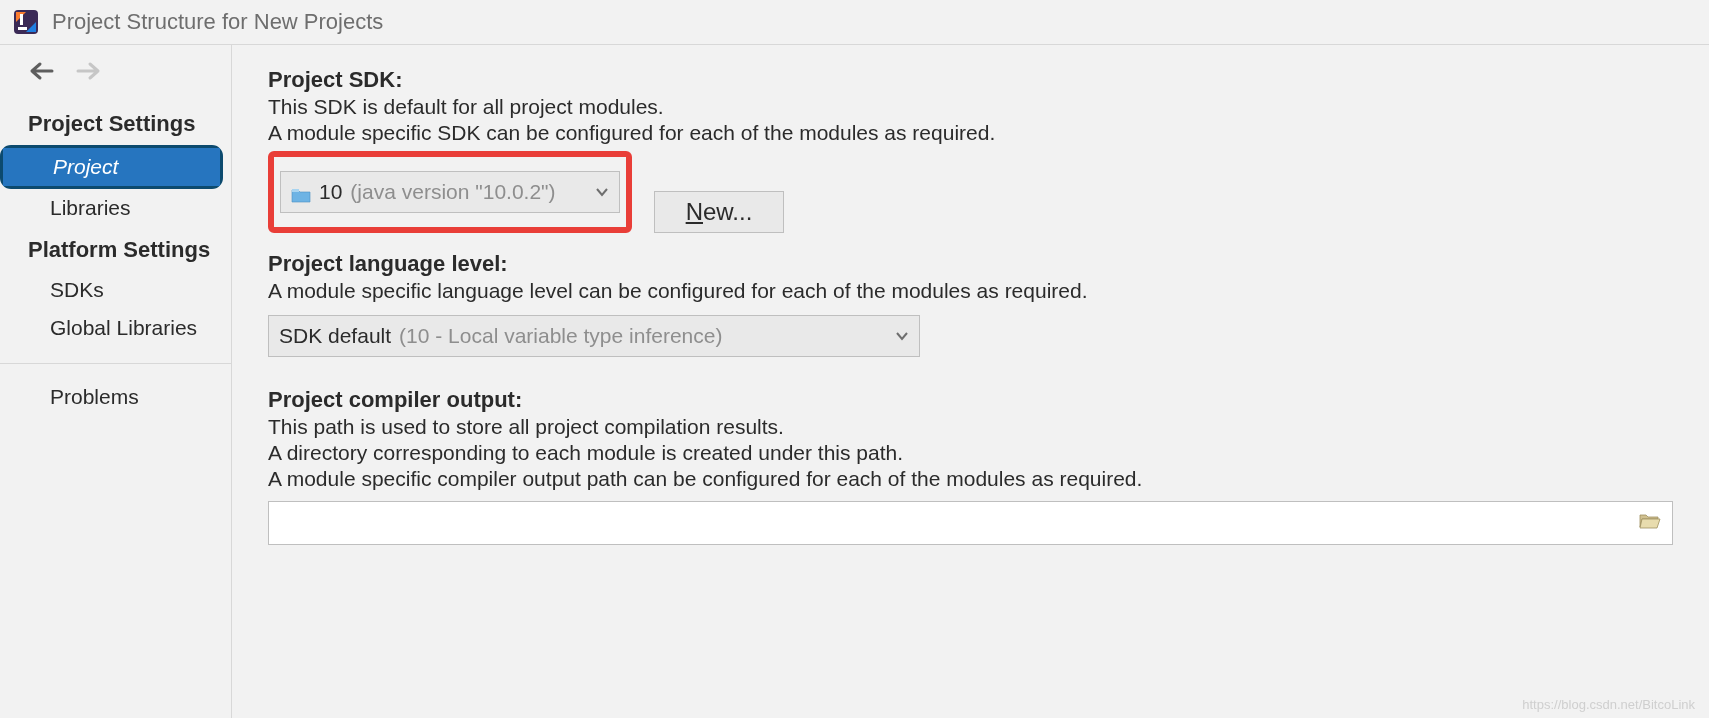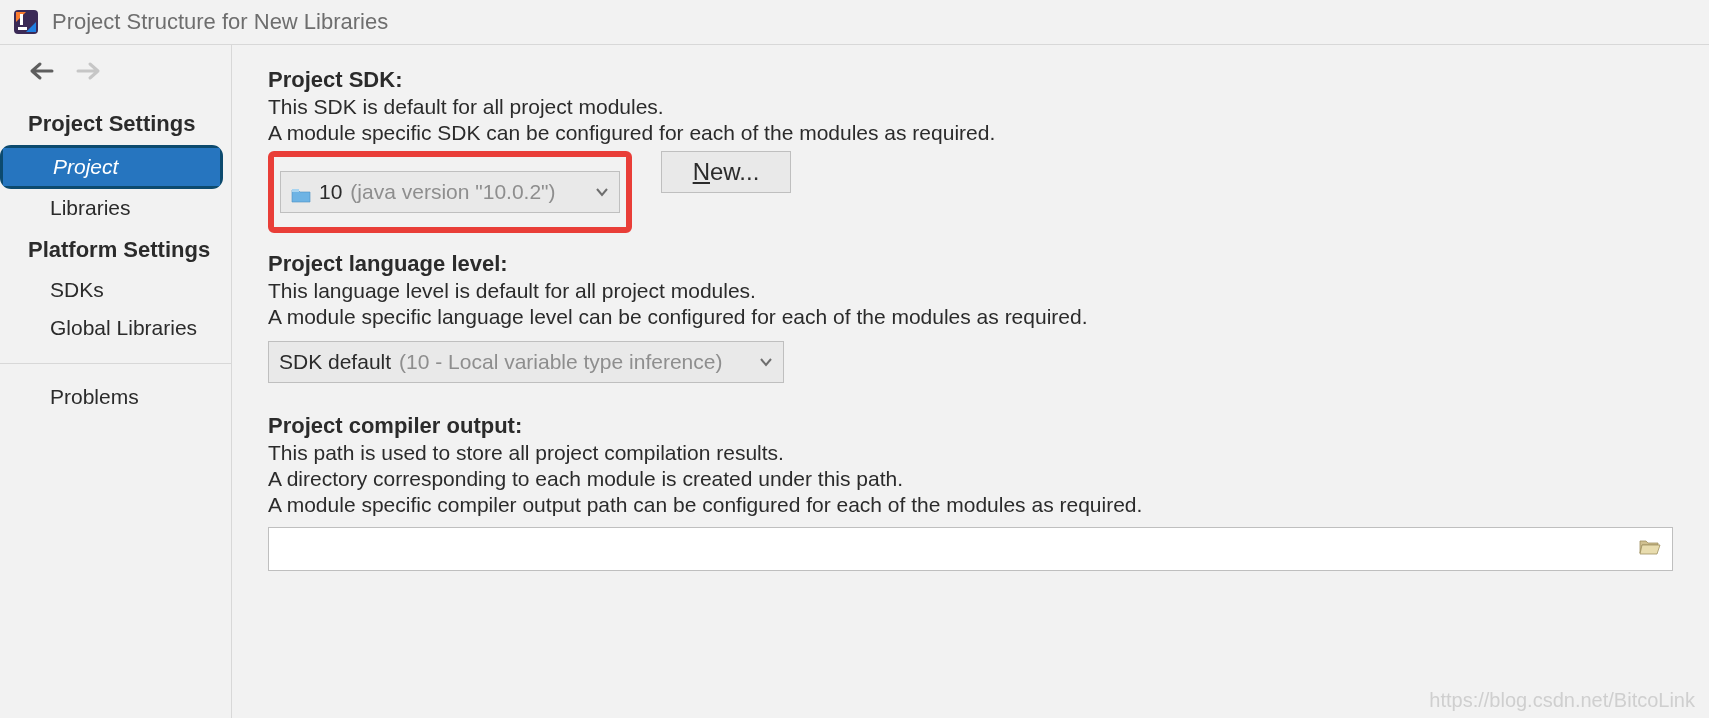--- a/index.html
+++ b/index.html
@@ -15,53 +15,53 @@
     .arrow-dim { color: #c6c6c6; }
     .section-header { font-weight: 700; font-size: 22px; color: #2b2b2b; padding: 10px 18px 8px 28px; }
     .nav-item { font-size: 21px; color: #2b2b2b; padding: 7px 18px 7px 50px; cursor: default; }
     .nav-item.selected { background: #2675bf; color: #ffffff; }
     .highlight-red { border: 3px solid #0c4a6e; border-radius: 11px; font-style: italic; }
     .nav-item-wrap { margin: 0 8px 0 0; }
     .divider { height: 1px; background: #d8d8d8; margin: 16px 0 14px 0; }
     .content { flex: 1 1 auto; padding: 22px 36px 0 36px; font-size: 21px; color: #2b2b2b; overflow: auto; }
     .content-label { font-weight: 700; font-size: 22px; margin-bottom: 2px; }
     .content-text { font-size: 21px; margin-bottom: 2px; }
-    .sdk-row { display: flex; align-items: flex-start; gap: 29px; margin-top: 6px; margin-bottom: 18px; }
+    .sdk-row { display: flex; align-items: flex-end; gap: 22px; margin-top: 6px; margin-bottom: 18px; }
     .sdk-highlight { border: 6px solid #e93e38; border-radius: 6px; padding: 14px 6px 14px 6px; display: inline-flex; align-items: center; }
     .combo { display: inline-flex; align-items: center; background: #e9e9e9; border: 1px solid #bfbfbf; height: 42px; padding: 0 10px 0 10px; gap: 8px; min-width: 340px; }
     .combo-main { color: #2b2b2b; }
     .combo-sub { color: #8e8e8e; }
     .combo-arrow { margin-left: auto; color: #6e6e6e; font-size: 14px; }
     .folder-icon { width: 20px; height: 16px; display: inline-block; }
     .btn { display: inline-flex; align-items: center; justify-content: center; background: #e9e9e9; border: 1px solid #bfbfbf; height: 42px; min-width: 130px; font-size: 24px; color: #2b2b2b; }
     .uline { text-decoration: underline; }
-    .lang-combo { width: 516px; margin-top: 10px; margin-bottom: 30px; }
+    .lang-combo { width: 652px; margin-top: 10px; margin-bottom: 30px; }
     .output-input-row { display: flex; align-items: center; margin-top: 10px; }
     .output-input { flex: 1 1 auto; height: 44px; background: #ffffff; border: 1px solid #bfbfbf; display: flex; align-items: center; padding: 0 10px; }
     .output-input-text { flex: 1; }
     .browse-icon { color: #bfa164; font-size: 20px; }
     .spacer-section { margin-top: 6px; }
-    .watermark { position: absolute; right: 14px; bottom: 6px; color: #cfcfcf; font-size: 20px; z-index: 5; }
+    .watermark { position: absolute; right: 14px; bottom: 6px; color: #cfcfcf; font-size: 13px; z-index: 5; }
     .page-root { position: relative; height: 100%; display: flex; flex-direction: column; }
   </style>
 </head>
 <body>
 <div class="page-root">
 
   <div class="titlebar">
     <span class="app-icon">
       <svg viewBox="0 0 28 28" width="28" height="28">
         <rect x="2" y="2" width="24" height="24" rx="4" fill="#3b2a56"></rect>
         <path d="M4 4 L14 4 L4 14 Z" fill="#f97b2f"></path>
         <path d="M24 24 L14 24 L24 14 Z" fill="#1f7ee0"></path>
         <rect x="6" y="19" width="9" height="3" fill="#ffffff"></rect>
         <rect x="8" y="6" width="3" height="11" fill="#ffffff"></rect>
       </svg>
     </span>
-    <span class="title-text">Project Structure for New Libraries</span>
+    <span class="title-text">Project Structure for New Projects</span>
   </div>
 
   <div class="main-wrap">
 
     <div class="sidebar">
       <div class="nav-buttons">
         <span class="arrow-icon">
           <svg width="26" height="20" viewBox="0 0 26 20">
               <path d="M12 3 L4 10 L12 17 M4 10 L24 10" stroke="#5e5e5e" stroke-width="3" fill="none" stroke-linecap="round" stroke-linejoin="round"></path>
             </svg>
@@ -113,21 +113,20 @@
                 </svg>
             </span>
           </span>
         </span>
         <span class="btn">
             <span><span class="uline">N</span><span>ew...</span></span>
           </span>
       </div>
 
       <div class="content-label spacer-section">Project language level:</div>
-      <div class="content-text">This language level is default for all project modules.</div>
       <div class="content-text">A module specific language level can be configured for each of the modules as required.</div>
 
       <div class="combo lang-combo">
         <span class="combo-main">SDK default</span>
         <span class="combo-sub">(10 - Local variable type inference)</span>
         <span class="combo-arrow">
           <svg width="14" height="10" viewBox="0 0 14 10">
               <path d="M2 2 L7 8 L12 2" stroke="#6e6e6e" stroke-width="2" fill="none"></path>
             </svg>
         </span>

